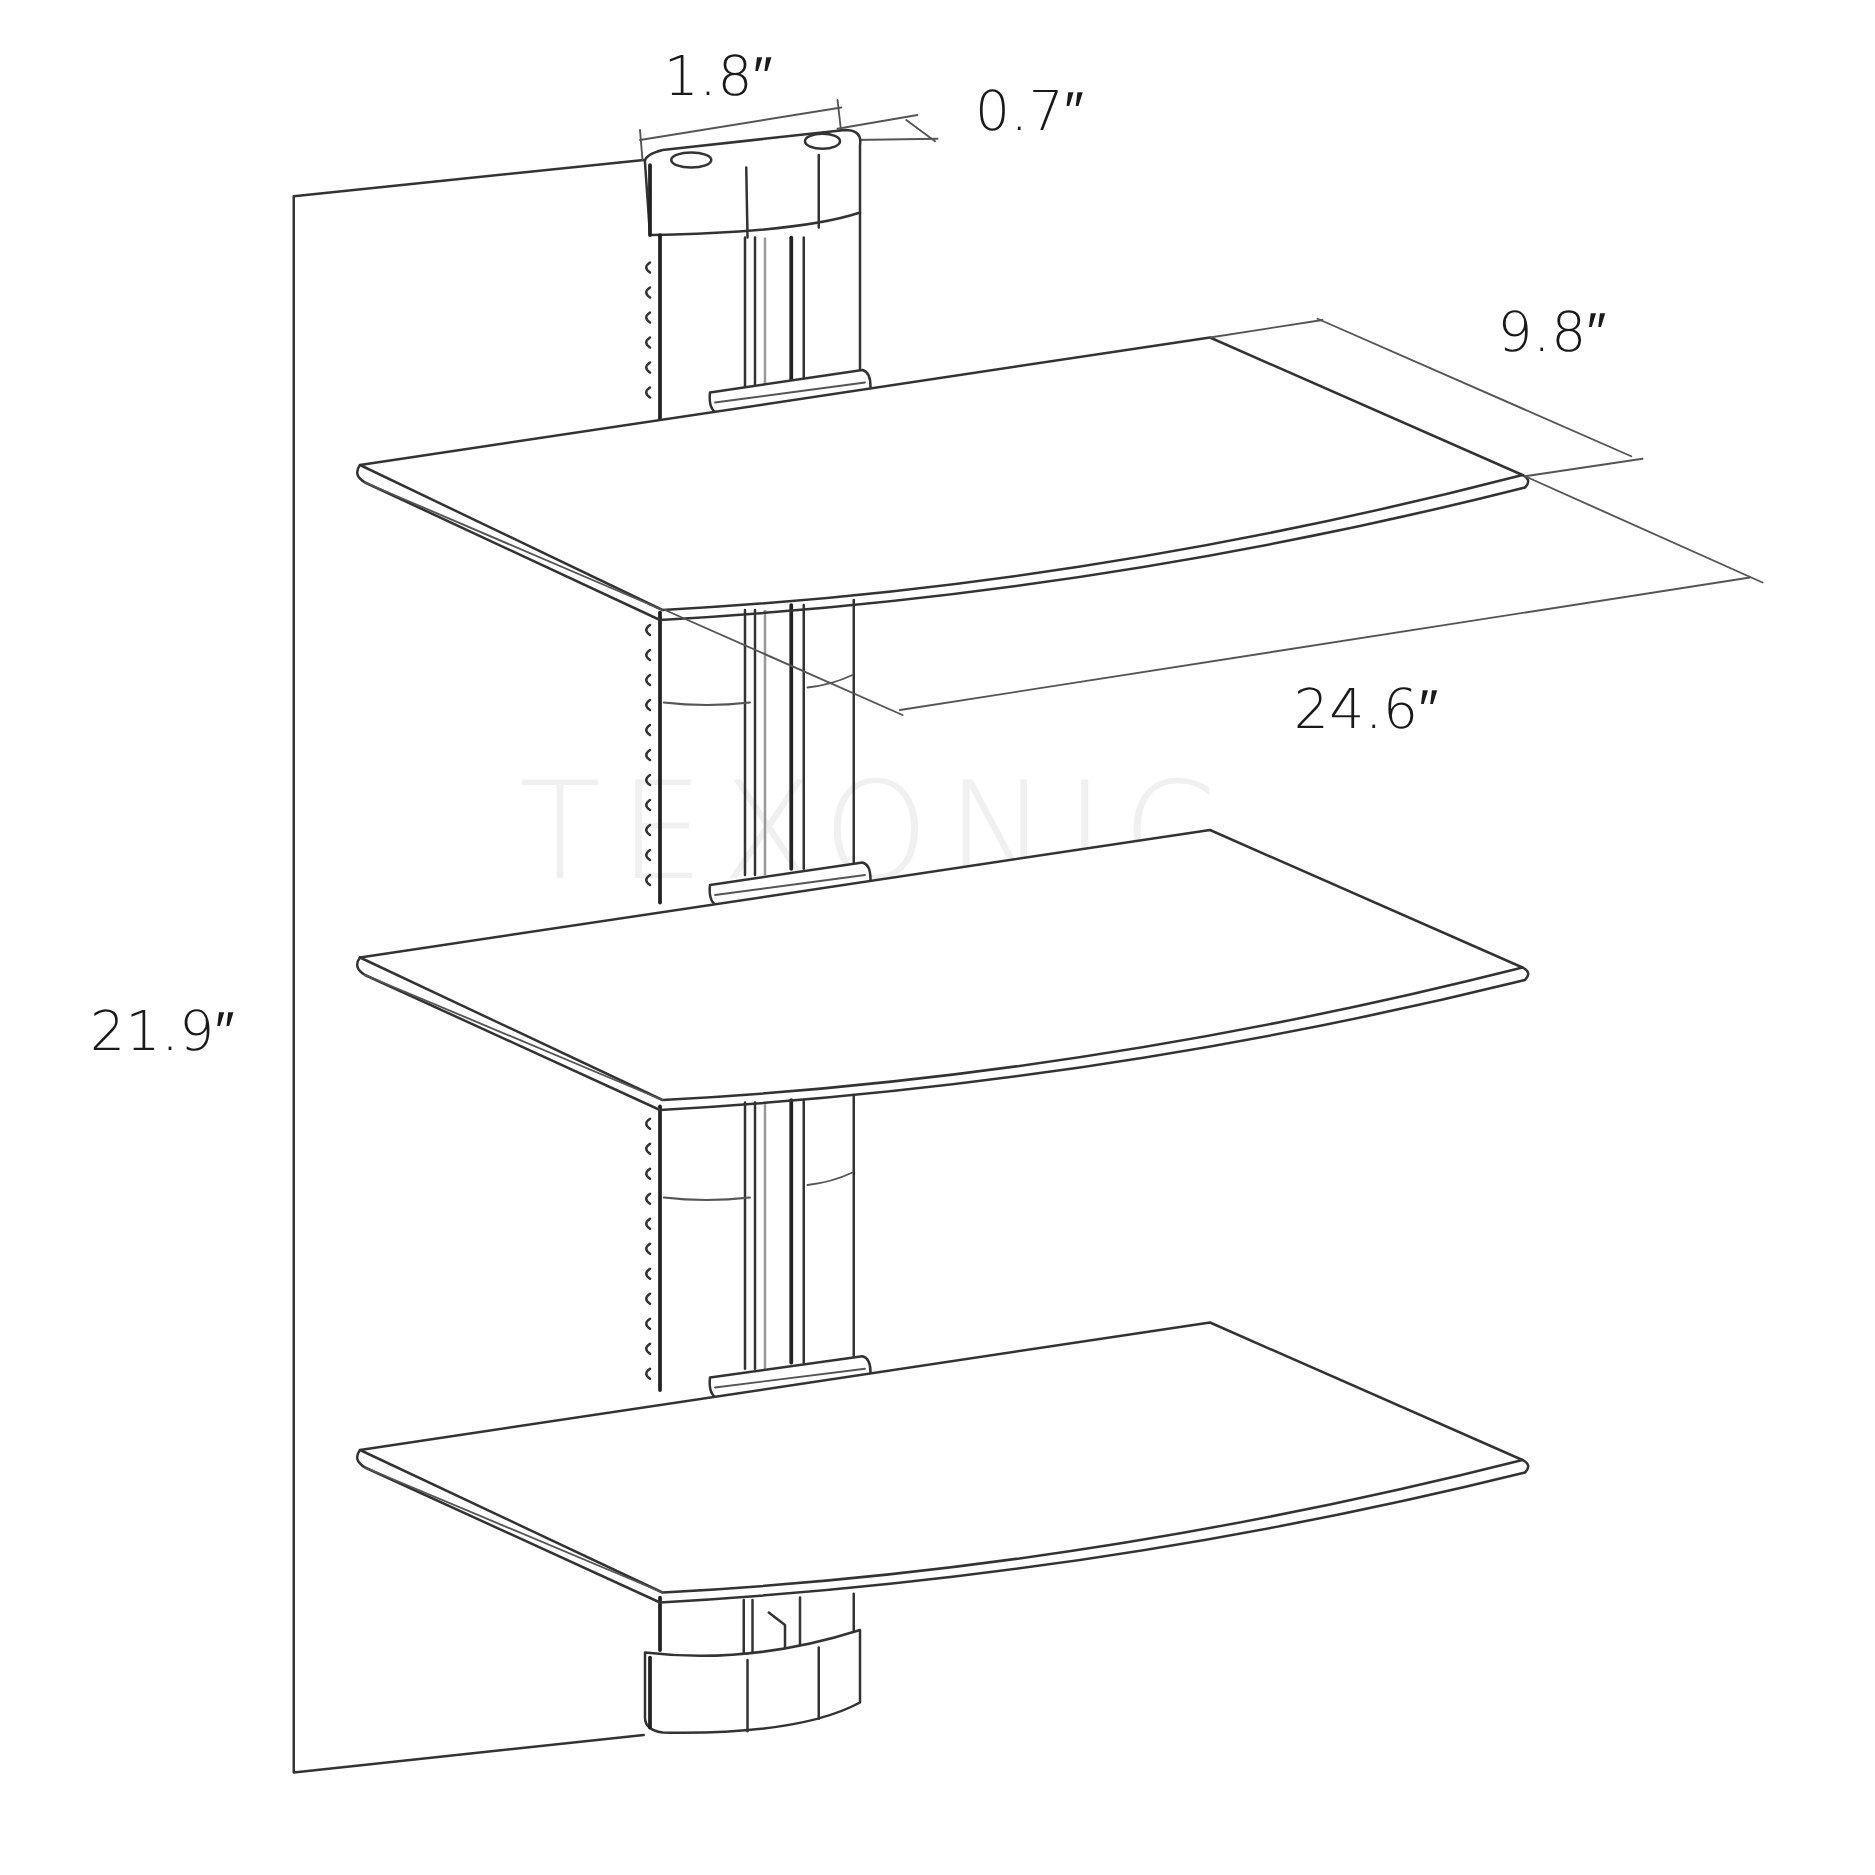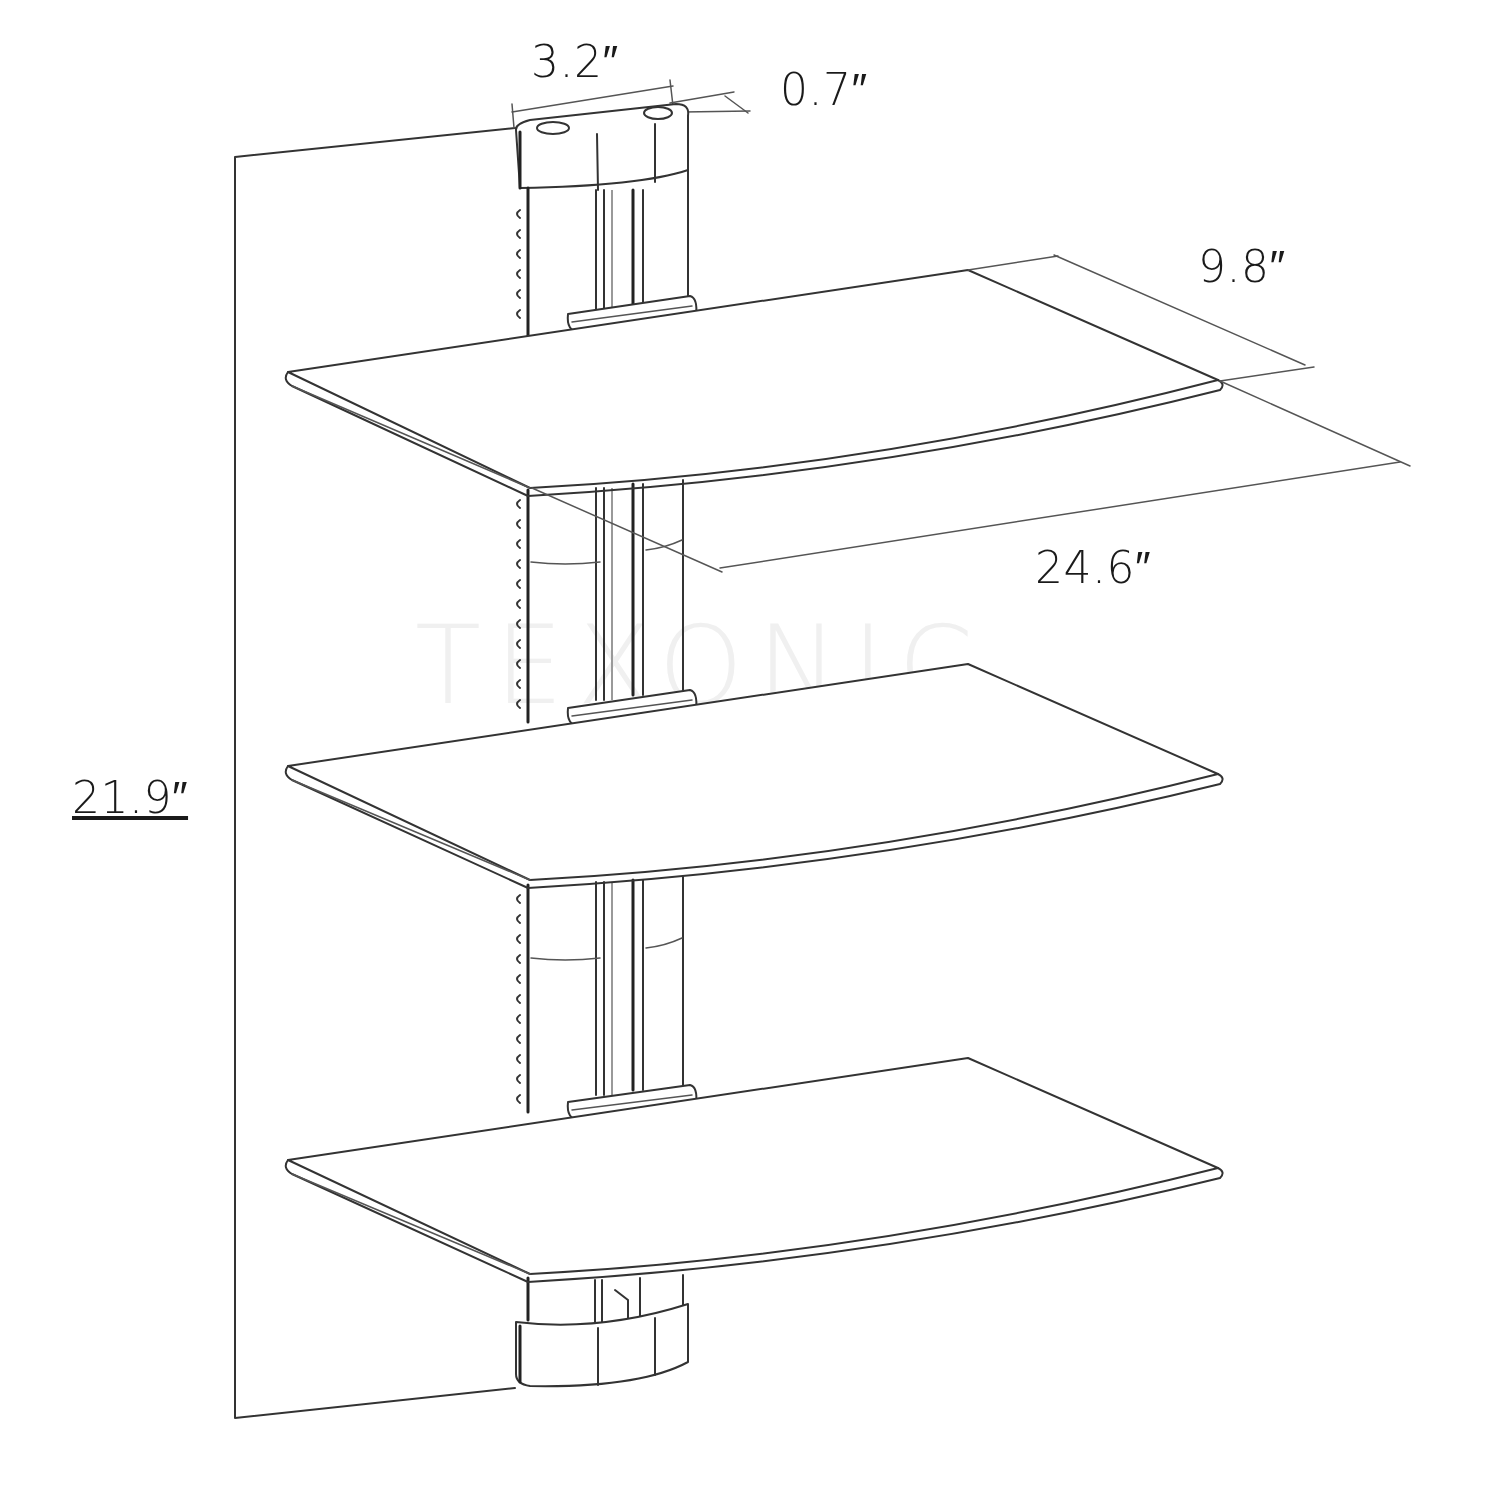--- a/index.html
+++ b/index.html
@@ -119,18 +119,18 @@
       <line class="ln-thin" x1="1220" y1="381" x2="1314" y2="367"></line>
     </g>
 
     <g>
       <line class="ln-thin" x1="1220" y1="381" x2="1410" y2="466"></line>
       <line class="ln-thin" x1="720" y1="568" x2="1400" y2="462"></line>
       <line class="ln-thin" x1="532" y1="488" x2="722" y2="572"></line>
     </g>
   </svg>
 
-  <div class="dim-label" style="left:531px; top:40px;">3.2″</div>
+  <div class="dim-label" style="left:531px; top:40px;">1.8″</div>
   <div class="dim-label" style="left:780px; top:68px;">0.7″</div>
   <div class="dim-label" style="left:1198px; top:245px;text-align:center;">9.8″</div>
   <div class="dim-label" style="left:1035px; top:546px;">24.6″</div>
-  <div class="dim-label" style="left:72px; top:776px;text-decoration:underline;">21.9″</div>
+  <div class="dim-label" style="left:72px; top:804px;">21.9″</div>
 </div>
 
 </body></html>

